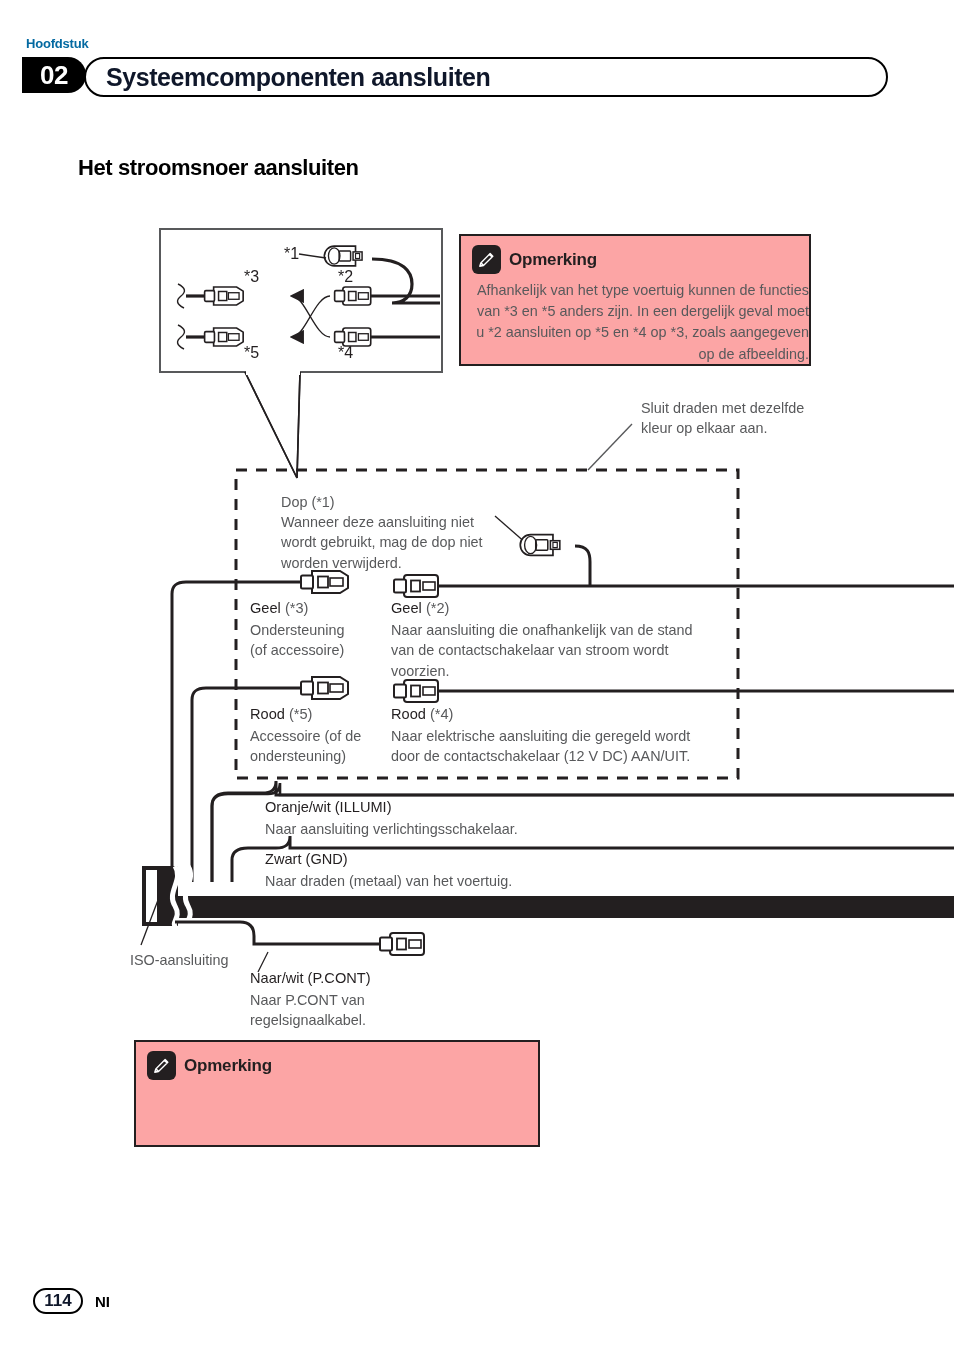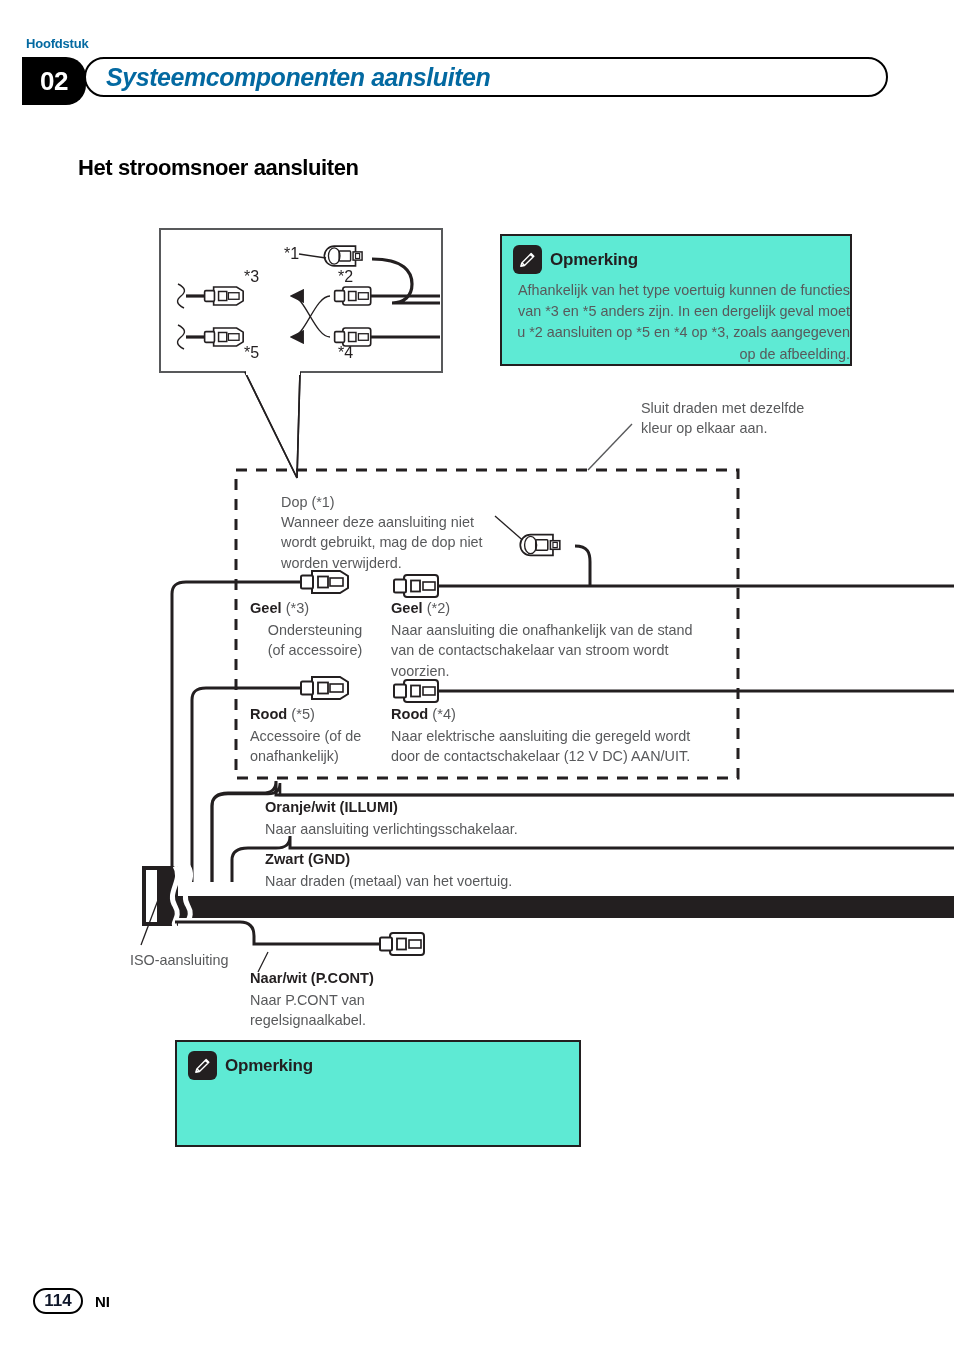--- a/index.html
+++ b/index.html
@@ -19,21 +19,21 @@
     position: absolute;
     left: 26px; top: 36px;
     font-size: 13px;
     font-weight: bold;
     letter-spacing: -0.2px;
     color: #0369a1;
   }
   .chapter-badge {
     position: absolute;
     left: 22px; top: 57px;
-    width: 64px; height: 48px;
+    width: 64px; height: 36px;
     background: #000;
     border-radius: 0 20px 20px 0;
     color: #fff;
     font-size: 26px;
     font-weight: bold;
     display: flex;
     align-items: center;
     justify-content: center;
     letter-spacing: -0.5px;
   }
@@ -45,40 +45,38 @@
     border-radius: 20px;
     background: #fff;
     display: flex;
     align-items: center;
   }
   .header-pill .title {
     padding-left: 20px;
     font-size: 25px;
     font-weight: bold;
     letter-spacing: -0.45px;
-    color: #0369a1;
-    font-style: italic;
+    color: #0f172a;
   }
 
   
   .page-title {
     position: absolute;
     left: 78px; top: 140px;
     font-size: 22px;
     font-weight: bold;
     letter-spacing: -0.4px;
     color: #000;
   }
 
   
   .note-box {
     position: absolute;
     border: 2.2px solid #231f20;
-    background: #5eead4;
-    margin-left: 41px;
+    background: #fca5a5;
   }
   .note-head {
     display: flex;
     align-items: center;
     gap: 8px;
     padding: 9px 0 2px 11px;
   }
   .note-icon {
     width: 29px; height: 29px;
     background: #231f20;
@@ -108,21 +106,21 @@
   
   .dtext {
     position: absolute;
     font-size: 14.4px;
     line-height: 1.42;
     color: #58595b;
     white-space: pre-line;
   }
   .dtext b, .dlabel {
     color: #231f20;
-    font-weight: bold;
+    font-weight: normal;
   }
   .dlabel-row { font-size: 14.6px; color: #231f20; }
   .dlabel-row .sup { font-weight: normal; color: #58595b; }
 
   .ast {
     position: absolute;
     font-size: 16px;
     color: #231f20;
   }
 
@@ -310,37 +308,37 @@
 
 <div class="dtext" style="left:281px; top:492px; font-weight:normal;">Dop (*1)</div>
 <div class="dtext" style="left:281px; top:512px; width:230px;">Wanneer deze aansluiting niet
 wordt gebruikt, mag de dop niet
 worden verwijderd.</div>
 
 <div class="dlabel-row" style="position:absolute; left:250px; top:600px;">
   <b class="dlabel">Geel</b>
   <span class="sup">(*3)</span>
 </div>
-<div class="dtext" style="left:250px; top:620px; width:130px;text-align:center;">Ondersteuning
+<div class="dtext" style="left:250px; top:620px; width:130px;">Ondersteuning
 (of accessoire)</div>
 
 <div class="dlabel-row" style="position:absolute; left:391px; top:600px;">
   <b class="dlabel">Geel</b>
   <span class="sup">(*2)</span>
 </div>
 <div class="dtext" style="left:391px; top:620px; width:340px;">Naar aansluiting die onafhankelijk van de stand
 van de contactschakelaar van stroom wordt
 voorzien.</div>
 
 <div class="dlabel-row" style="position:absolute; left:250px; top:706px;">
   <b class="dlabel">Rood</b>
   <span class="sup">(*5)</span>
 </div>
 <div class="dtext" style="left:250px; top:726px; width:140px;">Accessoire (of de
-onafhankelijk)</div>
+ondersteuning)</div>
 
 <div class="dlabel-row" style="position:absolute; left:391px; top:706px;">
   <b class="dlabel">Rood</b>
   <span class="sup">(*4)</span>
 </div>
 <div class="dtext" style="left:391px; top:726px; width:340px;">Naar elektrische aansluiting die geregeld wordt
 door de contactschakelaar (12 V DC) AAN/UIT.</div>
 
 <div class="dlabel-row" style="position:absolute; left:265px; top:799px;">
   <b class="dlabel">Oranje/wit (ILLUMI)</b>

